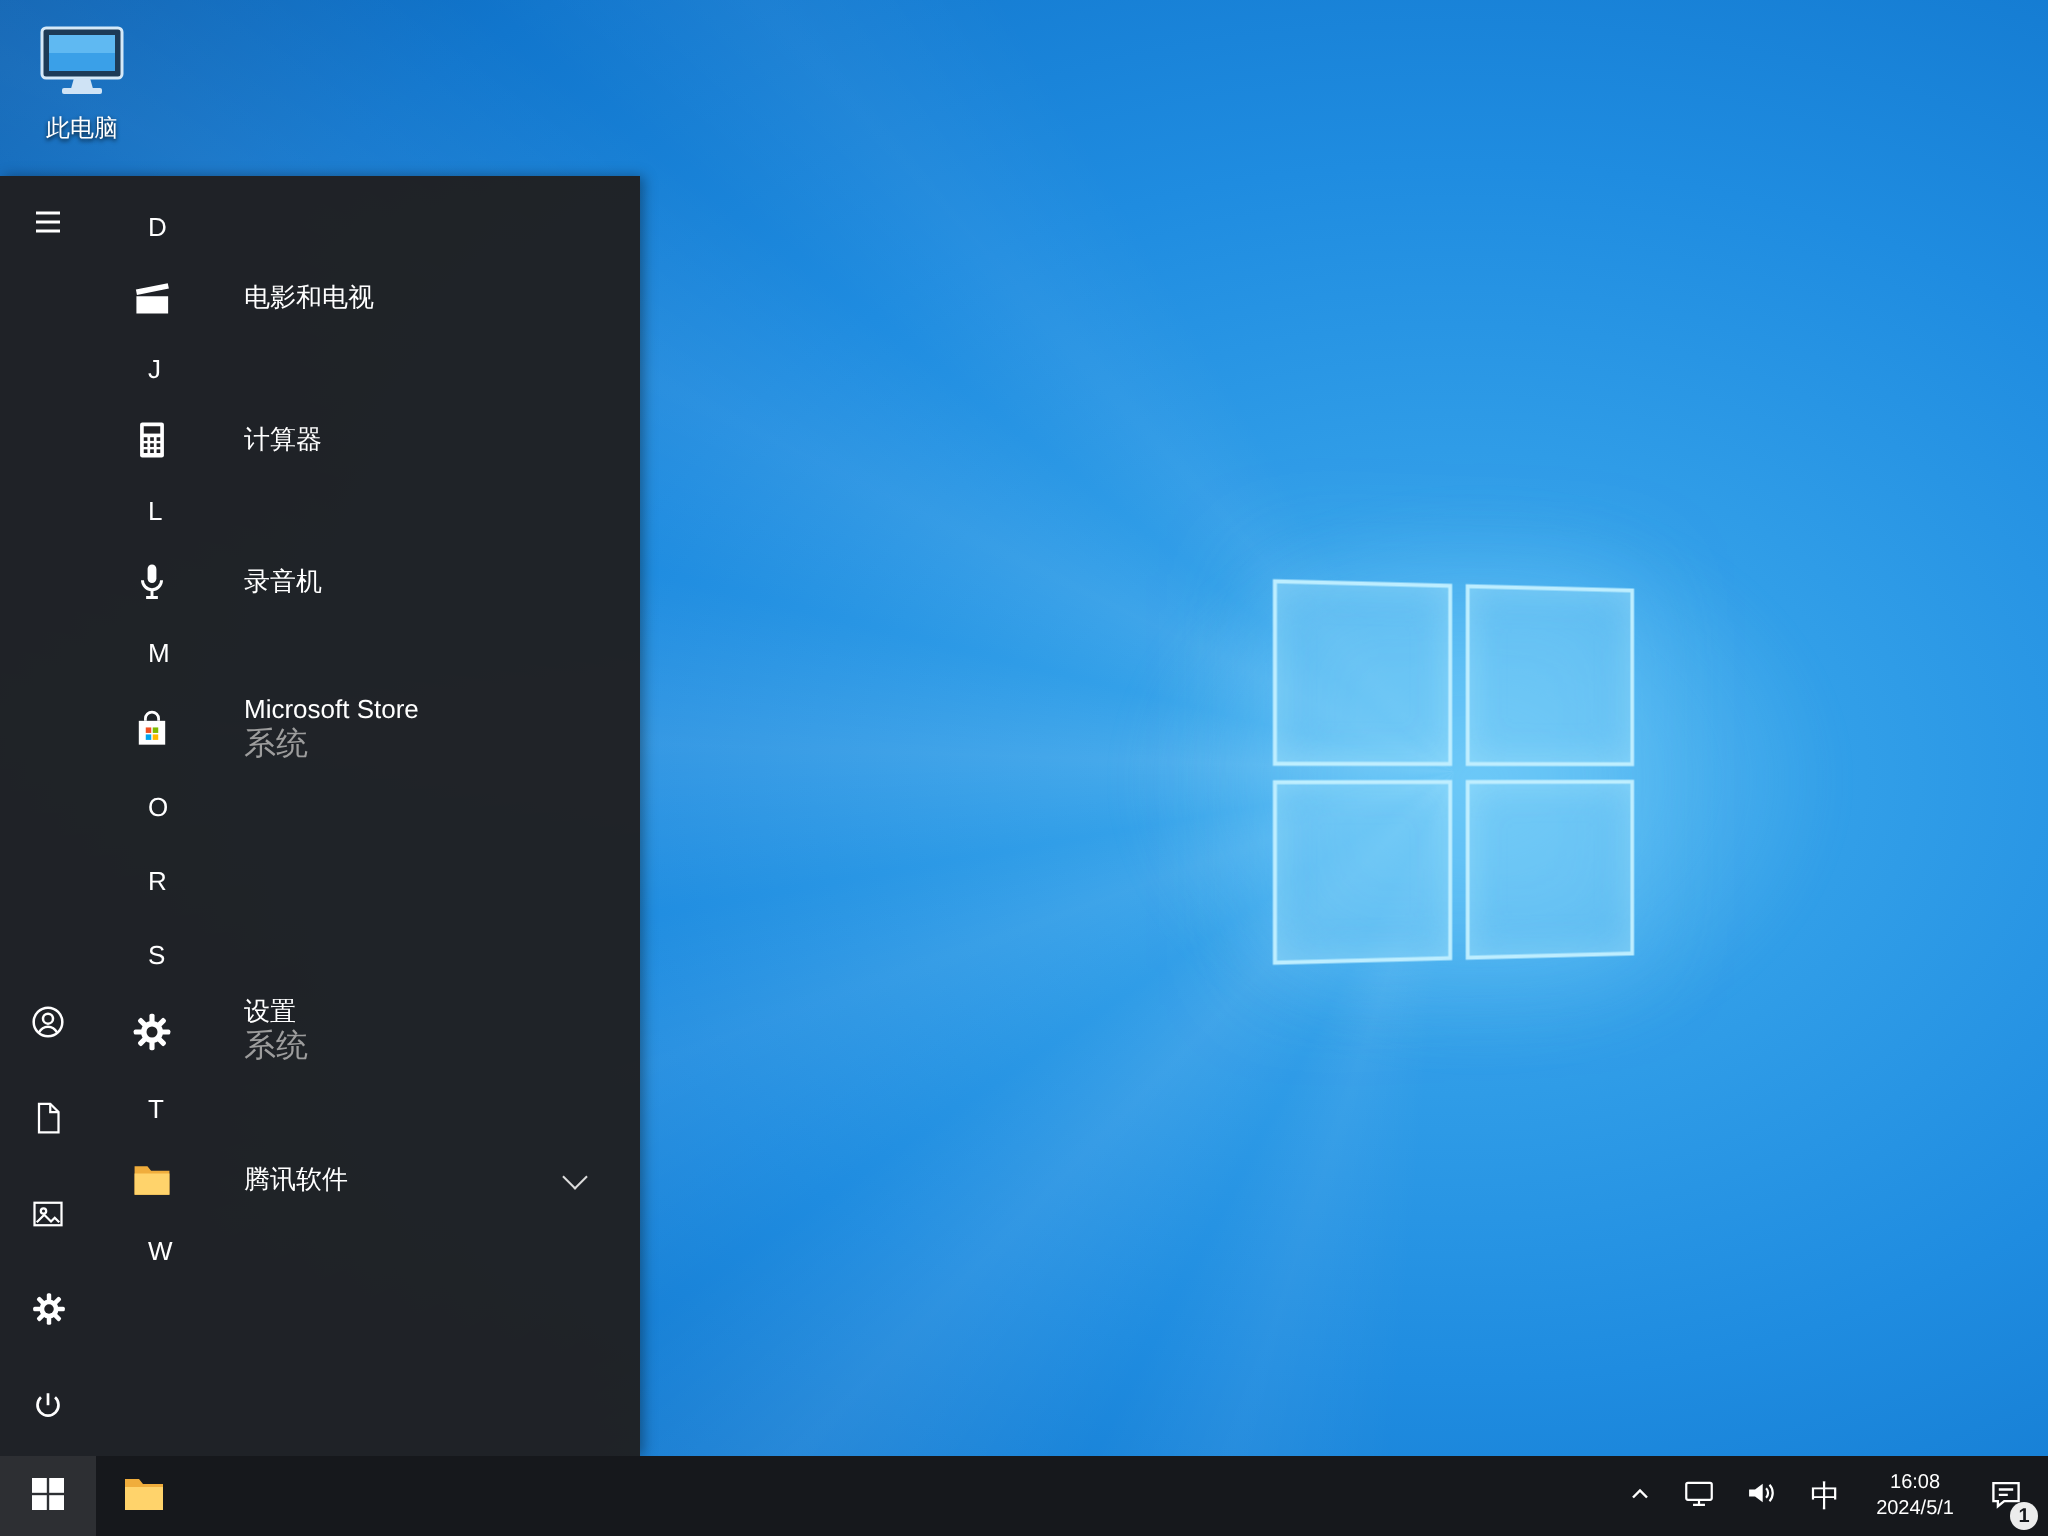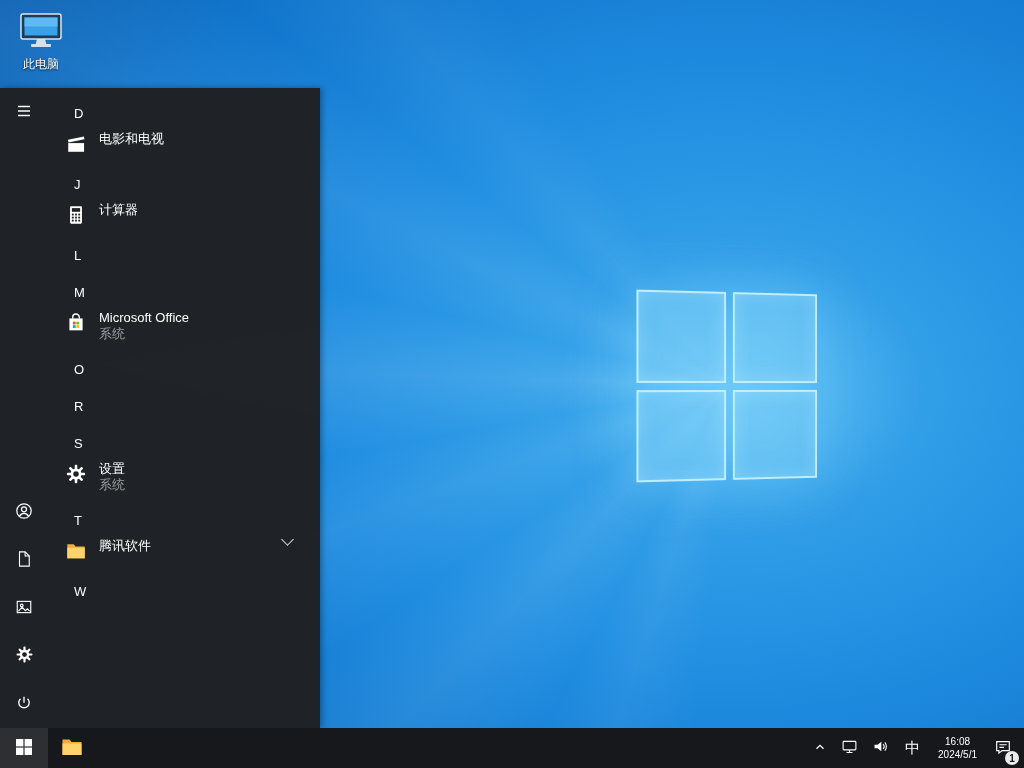--- a/index.html
+++ b/index.html
@@ -35,28 +35,28 @@
 
   
   .start-menu{position:absolute;left:0;top:88px;width:320px;height:640px;display:flex;
     background:rgba(32,33,36,.98);color:#fff;box-shadow:2px 0 6px rgba(0,0,0,.35);}
   .rail{width:48px;display:flex;flex-direction:column;flex:0 0 48px;}
   .rail-btn{height:48px;width:48px;display:flex;align-items:center;justify-content:center;
     background:none;border:none;cursor:pointer;}
   .rail-bottom{margin-top:auto;}
   .app-list{flex:1;padding-top:7px;overflow:hidden;}
   .letter-row{height:37px;display:flex;align-items:center;padding-left:26px;font-size:13px;cursor:pointer;}
-  .app-row{height:34px;display:flex;align-items:flex-start;padding-left:16px;padding-right:8px;
-    font-size:13px;cursor:pointer;}
+  .app-row{height:34px;display:flex;align-items:center;padding-left:16px;padding-right:8px;
+    font-size:13px;cursor:pointer;gap:23px;}
   .app-row.two-line{height:40px;}
   .app-icon{width:24px;height:24px;flex:0 0 24px;margin-right:11px;display:flex;
     align-items:center;justify-content:center;}
   .app-icon svg{width:22px;height:22px;}
   .app-text{display:flex;flex-direction:column;justify-content:center;line-height:1.15;}
-  .app-sub{font-size:13px;color:#9d9d9d;margin-top:1px;}
+  .app-sub{font-size:16px;color:#9d9d9d;margin-top:1px;}
   .chev{width:9px;height:9px;border-right:1.6px solid #ddd;border-bottom:1.6px solid #ddd;
     transform:rotate(45deg);margin-left:auto;margin-right:20px;margin-top:-4px;}
 
   
   .taskbar{position:absolute;left:0;bottom:0;width:1024px;height:40px;background:#16181c;
     display:flex;align-items:stretch;color:#fff;z-index:5;}
   .tb-btn{width:48px;display:flex;align-items:center;justify-content:center;background:none;
     border:none;cursor:pointer;}
   .tb-btn.start{background:rgba(255,255,255,.10);}
   .tray{margin-left:auto;display:flex;align-items:stretch;}
@@ -199,37 +199,49 @@
             </svg>
         </span>
         <span class="app-text">
           <span>计算器</span>
         </span>
       </div>
 
       <div class="letter-row">
         <span>L</span>
       </div>
+      <div class="app-row">
+        <span class="app-icon">
+          <svg viewBox="0 0 24 24">
+              <rect x="9.6" y="2.5" width="4.8" height="10" rx="2.4" fill="#fff"></rect>
+              <path d="M6.8 11a5.2 5.2 0 0 0 10.4 0" fill="none" stroke="#fff" stroke-width="1.6"></path>
+              <path d="M12 16.4v3.6M8.8 20.5h6.4" fill="none" stroke="#fff" stroke-width="1.6"></path>
+            </svg>
+        </span>
+        <span class="app-text">
+          <span>录音机</span>
+        </span>
+      </div>
 
       <div class="letter-row">
         <span>M</span>
       </div>
       <div class="app-row two-line">
         <span class="app-icon">
           <svg viewBox="0 0 24 24">
               <path d="M8.4 7V5.8a3.6 3.6 0 0 1 7.2 0V7" fill="none" stroke="#fff" stroke-width="1.5"></path>
               <rect x="4.8" y="7" width="14.4" height="13" fill="#fff"></rect>
               <rect x="8.6" y="10.6" width="3" height="3" fill="#f25022"></rect>
               <rect x="12.4" y="10.6" width="3" height="3" fill="#7fba00"></rect>
               <rect x="8.6" y="14.4" width="3" height="3" fill="#00a4ef"></rect>
               <rect x="12.4" y="14.4" width="3" height="3" fill="#ffb900"></rect>
             </svg>
         </span>
         <span class="app-text">
-          <span>Microsoft Office</span>
+          <span>Microsoft Store</span>
           <span class="app-sub">系统</span>
         </span>
       </div>
 
       <div class="letter-row">
         <span>O</span>
       </div>
 
       <div class="letter-row">
         <span>R</span>

